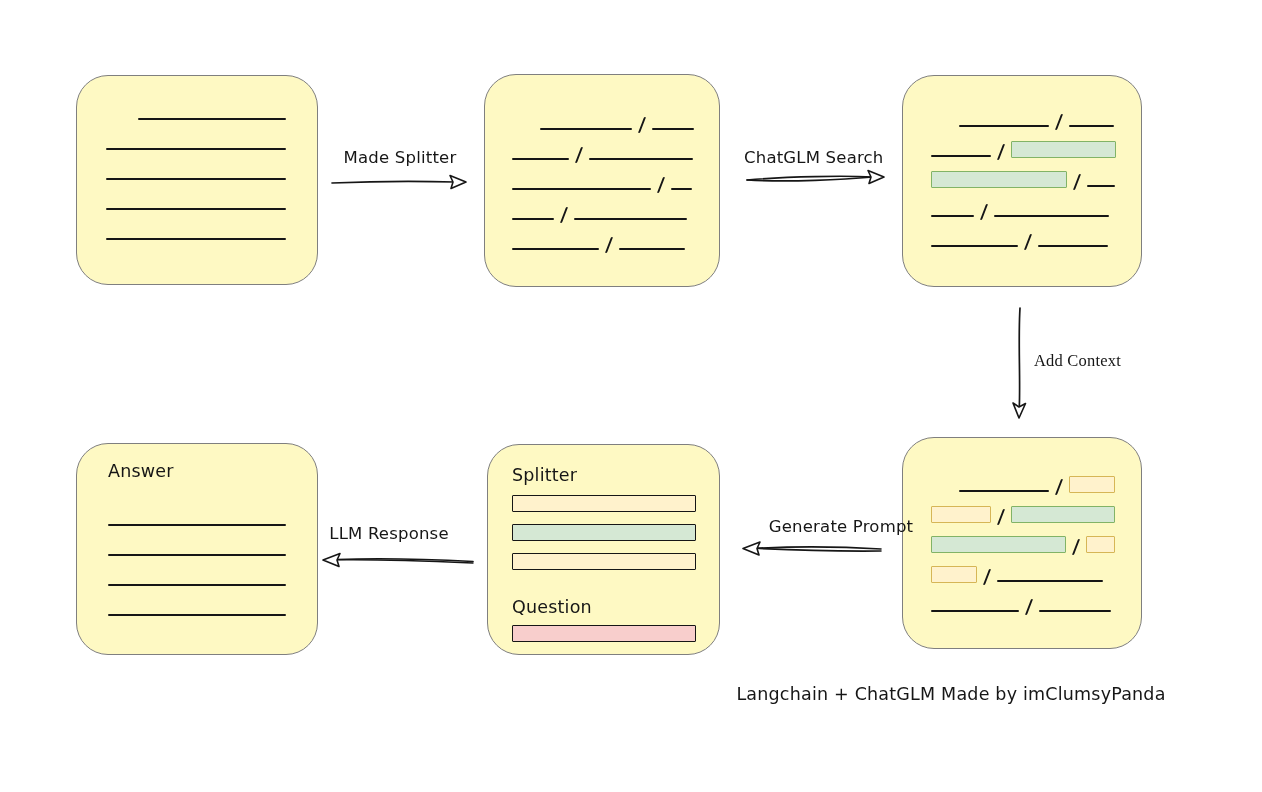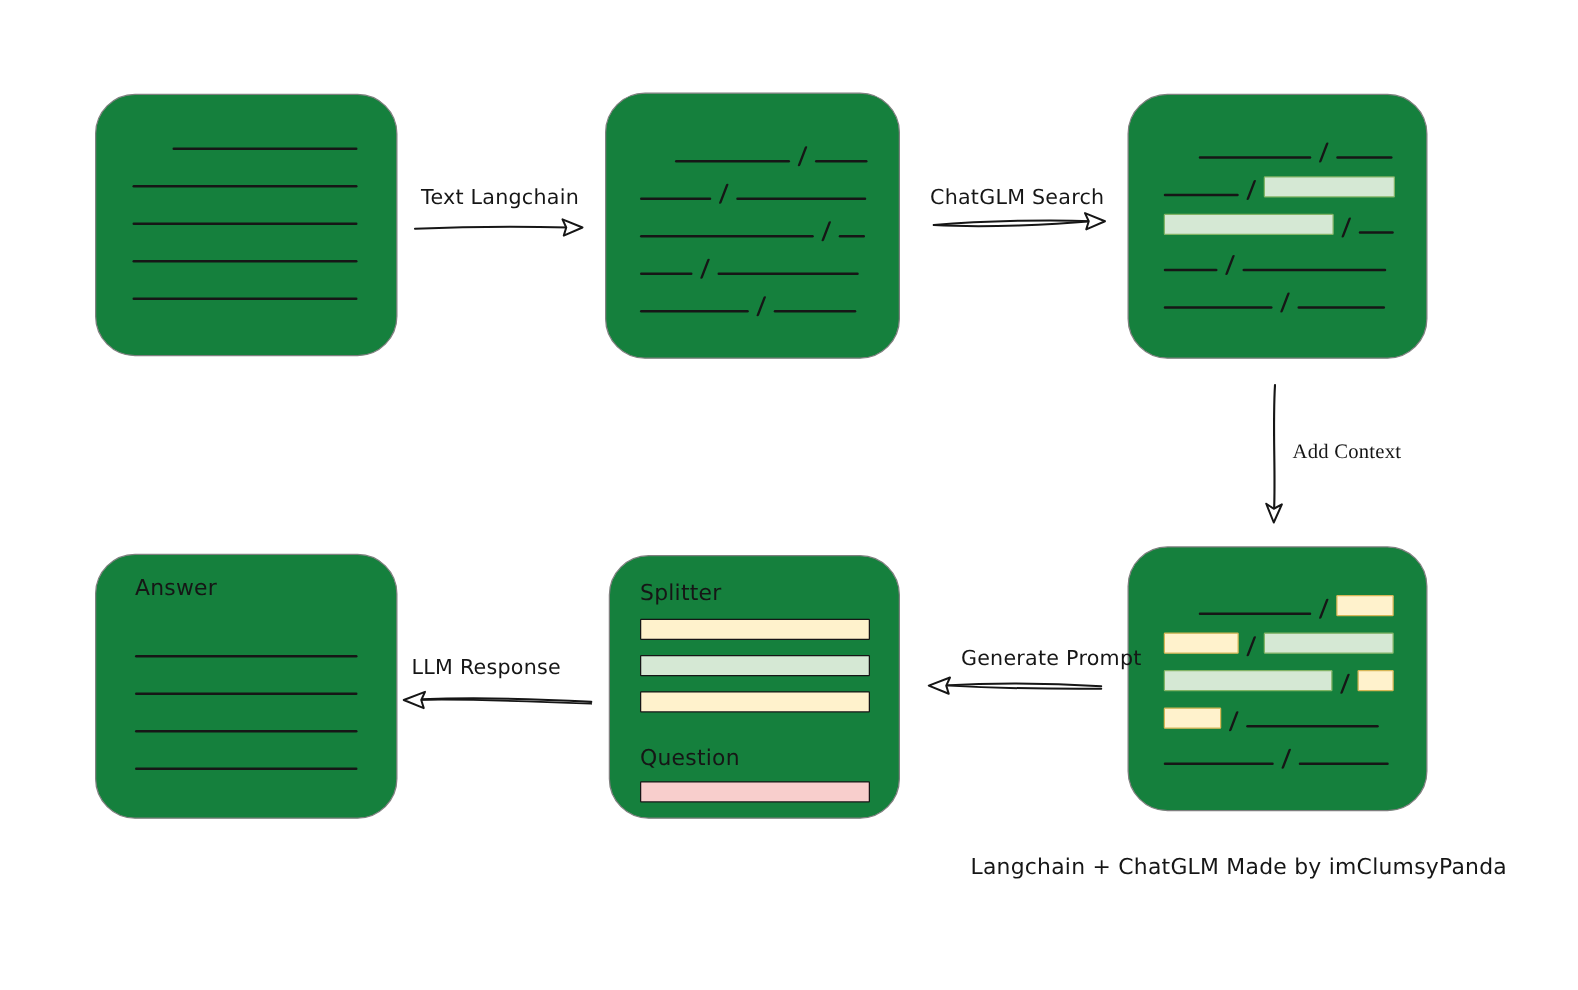--- a/index.html
+++ b/index.html
@@ -9,21 +9,21 @@
     --yellow-fill:#fff2cc; --yellow-stroke:#d6b656;
     --red-fill:#f8cecc; --red-stroke:#b85450;
   }
   html,body{margin:0;padding:0;background:#fff;}
   .canvas{
     position:relative; width:1262px; height:792px; background:#ffffff;
     font-family:"DejaVu Sans","Liberation Sans",sans-serif; color:var(--ink);
     overflow:hidden;
   }
   .box{
-    position:absolute; background:#15803d;
+    position:absolute; background:#fef9c3;
     border:1.4px solid var(--box-border);
     border-radius:32px;
     box-sizing:border-box;
   }
   .rows{box-sizing:border-box;}
   .row{display:flex; align-items:flex-end; height:30px;}
   .seg-line{height:2px; background:var(--ink); border-radius:1px; flex:0 0 auto; margin-bottom:1px;}
   .slash{
     width:2.2px; height:16px; background:var(--ink); border-radius:1px;
     transform:skewX(-21deg); flex:0 0 auto; margin:0 9px -2px 9px;
@@ -33,21 +33,21 @@
   .c-yellow{background:var(--yellow-fill); border-color:var(--yellow-stroke);}
   .c-red{background:var(--red-fill); border-color:var(--red-stroke);}
   .box-title{font-size:17.5px; letter-spacing:.2px; color:var(--ink); white-space:nowrap;}
   .bar{width:182px; height:15px; border:1.6px solid; border-radius:1px;}
   .arrow-label{
     position:absolute; font-size:16.5px; color:var(--ink);
     white-space:nowrap; text-align:center; letter-spacing:.2px;
   }
   .arrow{position:absolute; color:var(--ink);}
   .caption{
-    position:absolute; left:771px; top:684px; width:440px;
+    position:absolute; left:731px; top:684px; width:440px;
     font-size:17.5px; text-align:center; color:var(--ink); letter-spacing:.2px;
   }
 </style>
 </head>
 <body>
 
 <div class="canvas">
 
   <div class="box" style="left:76px;top:75px;width:242px;height:210px;">
     <div class="rows" style="padding:15px 0 0 29px;">
@@ -187,21 +187,21 @@
           <div class="row">
             <span class="seg-line" style="width: 178px;"></span>
           </div>
           <div class="row">
             <span class="seg-line" style="width: 178px;"></span>
           </div>
         </div>
     </div>
   </div>
 
-  <div class="arrow-label" style="left:334px;top:148px;width:132px;">Text Langchain</div>
+  <div class="arrow-label" style="left:334px;top:148px;width:132px;">Made Splitter</div>
   <svg class="arrow" style="left:330px;top:170px;" width="140" height="24" viewBox="0 0 140 24">
     <path d="M2,13 C40,11.4 95,11.2 125,12" fill="none" stroke="currentColor" stroke-width="1.7" stroke-linecap="round"></path>
     <path d="M136,12 L120,5.5 L123,12 L121,18.5 Z" fill="#fff" stroke="currentColor" stroke-width="1.6" stroke-linejoin="round"></path>
   </svg>
 
   <div class="arrow-label" style="left:744px;top:148px;width:132px;">ChatGLM Search</div>
   <svg class="arrow" style="left:744px;top:164px;" width="144" height="26" viewBox="0 0 144 26">
     <path d="M3,16 C45,12.3 100,11.6 129,13" fill="none" stroke="currentColor" stroke-width="1.6" stroke-linecap="round"></path>
     <path d="M3,16 C45,18.4 100,15.6 129,13" fill="none" stroke="currentColor" stroke-width="1.6" stroke-linecap="round"></path>
     <path d="M140,13 L124,6.5 L127,13 L125,19.5 Z" fill="#fff" stroke="currentColor" stroke-width="1.6" stroke-linejoin="round"></path>

